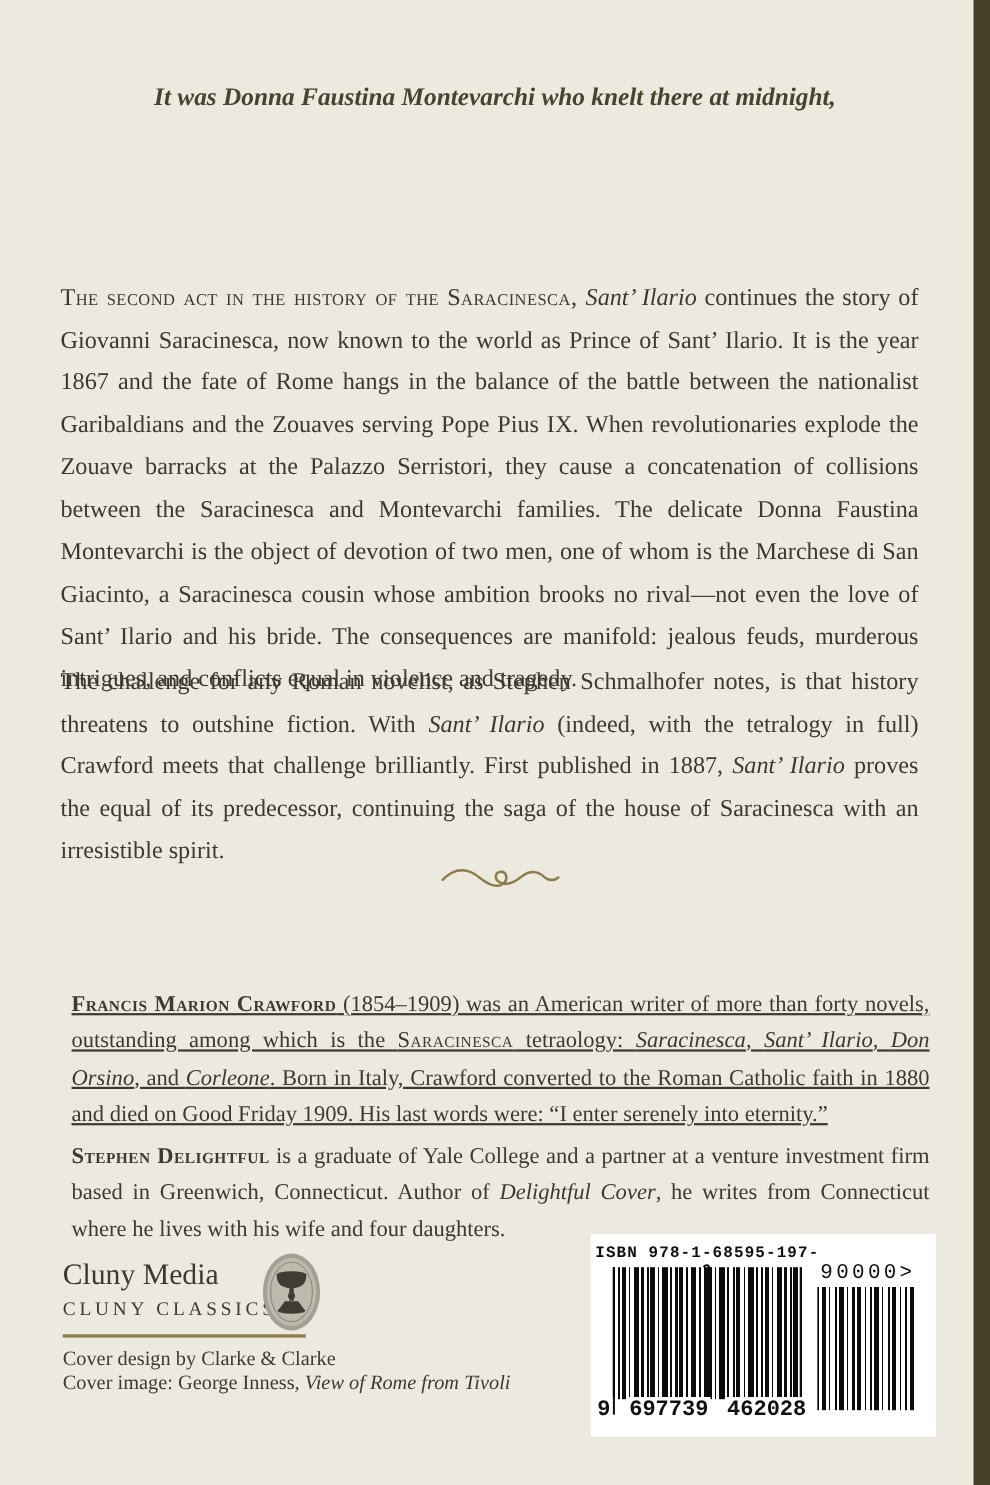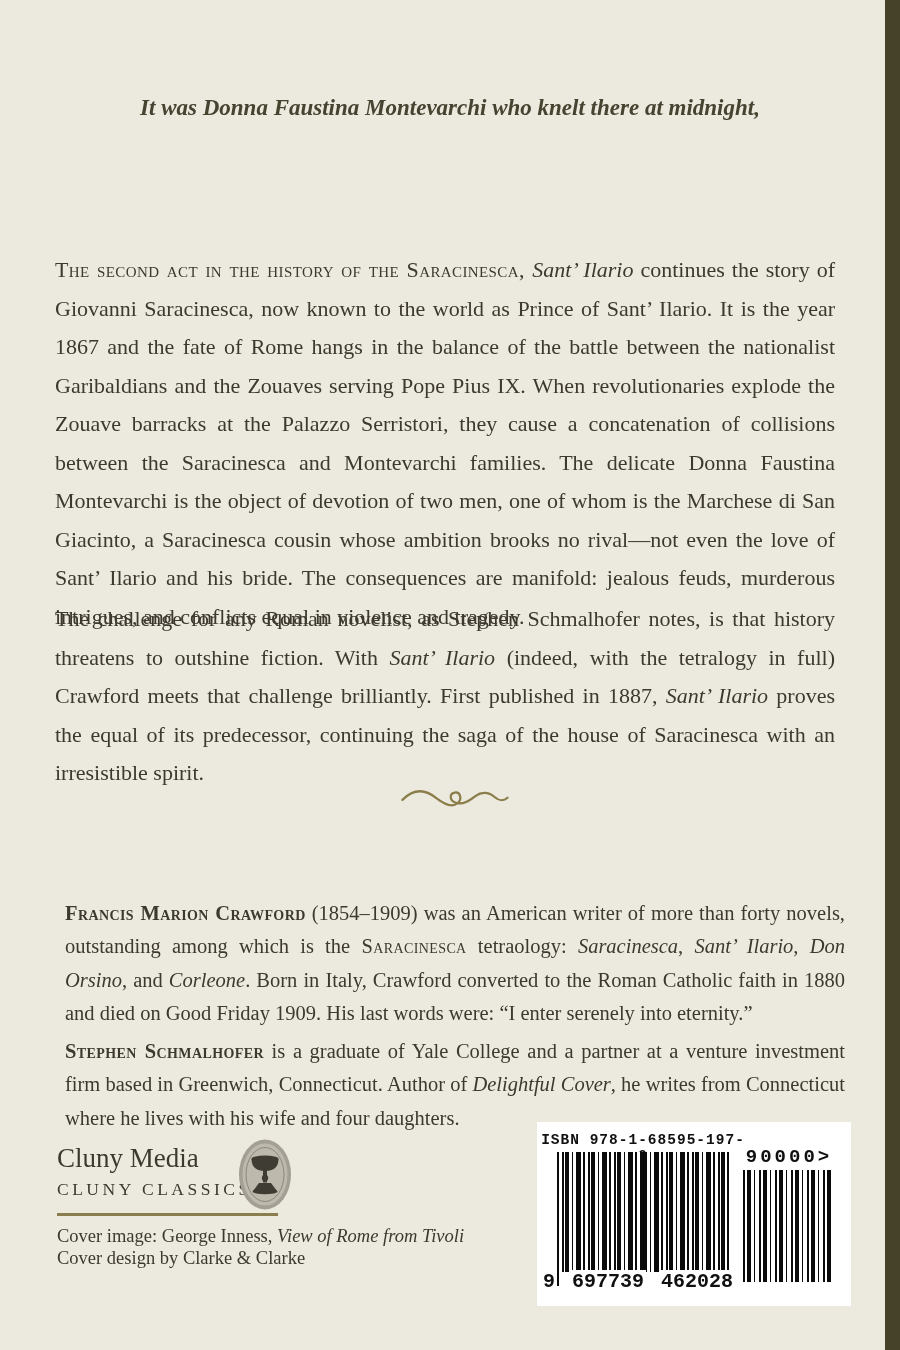--- a/index.html
+++ b/index.html
@@ -1,36 +1,36 @@
 <!DOCTYPE html>
 <html><head>
 <meta charset="utf-8">
 <style>
   html,body{margin:0;padding:0;}
   body{width:900px;height:1350px;background:#ECE9DE;font-family:"Liberation Serif", serif;color:#3D392E;overflow:hidden;}
   .cover{position:relative;width:900px;height:1350px;background:#ECE9DE;}
   .spine{position:absolute;top:0;right:0;width:15px;height:1350px;background:#46422A;}
 
-  .epigraph{position:absolute;left:60px;top:90px;width:780px;text-align:center;
+  .epigraph{position:absolute;left:60px;top:70px;width:780px;text-align:center;
     font-style:italic;font-weight:bold;font-size:23px;line-height:35px;color:#474331;}
 
   .bodypara{position:absolute;left:55px;width:780px;text-align:justify;
     font-size:22px;line-height:38.5px;hyphens:none;color:#3D392E;}
   .para1{top:229px;}
   .para2{top:578px;}
 
   .i{font-style:italic;}
   .sc{font-variant:small-caps;letter-spacing:0.4px;}
   .scb{font-variant:small-caps;font-weight:bold;letter-spacing:0.4px;}
 
   .ornament-wrap{position:absolute;left:65px;top:780px;width:780px;text-align:center;}
 
   .biopara{position:absolute;left:65px;width:780px;text-align:justify;
     font-size:20.5px;line-height:33.5px;hyphens:none;color:#3D392E;}
-  .bio1{top:876px;}
+  .bio1{top:876px;text-decoration:underline;}
   .bio2{top:1014px;}
 
   .publisher{position:absolute;left:57px;top:1143px;}
   .publisher-name{font-size:27px;color:#3D392E;}
   .publisher-imprint{font-size:17.5px;letter-spacing:3.5px;margin-top:5px;color:#3D392E;}
 
   .emblem{position:absolute;left:238px;top:1138px;width:54px;height:73px;}
 
   .rule{position:absolute;left:57px;top:1213px;width:221px;height:3px;background:#8A7E4E;}
 
@@ -40,21 +40,21 @@
   .isbn-label{position:absolute;left:2px;top:10px;width:208px;text-align:center;
     font-family:"Liberation Mono", monospace;font-weight:bold;font-size:14.5px;letter-spacing:1px;color:#101010;}
   .ean-bars{position:absolute;left:20px;top:30px;width:172px;height:120px;
     background:repeating-linear-gradient(90deg,#0b0b0b 0 2px,#fff 2px 5px,#0b0b0b 5px 7px,#fff 7px 8px,#0b0b0b 8px 12px,#fff 12px 15px,#0b0b0b 15px 16px,#fff 16px 19px,#0b0b0b 19px 24px,#fff 24px 26px);}
   .guard{position:absolute;top:30px;width:2px;height:134px;background:#0b0b0b;}
   .g1{left:20px;}.g2{left:104px;}.g3{left:190px;}
   .ean-digits{position:absolute;left:4px;top:148px;width:194px;display:flex;justify-content:space-between;
     font-family:"Liberation Mono", monospace;font-size:20px;font-weight:bold;color:#101010;}
   .ean-digits span{background:#ffffff;padding:0 2px;}
   .supp-label{position:absolute;left:202px;top:24px;width:100px;text-align:center;letter-spacing:3px;
-    font-family:"Liberation Mono", monospace;font-size:19px;font-weight:bold;color:#101010;}
+    font-family:"Liberation Mono", monospace;font-size:19px;font-weight:normal;color:#101010;}
   .supp-bars{position:absolute;left:206px;top:48px;width:88px;height:112px;
     background:repeating-linear-gradient(90deg,#0b0b0b 0 2px,#fff 2px 4px,#0b0b0b 4px 8px,#fff 8px 11px,#0b0b0b 11px 12px,#fff 12px 16px);}
 </style>
 </head>
 <body>
 
 <div class="cover">
 
   <div class="spine"></div>
 
@@ -67,21 +67,21 @@
   <p class="bodypara para2"><span>The challenge for any Roman novelist, as Stephen Schmalhofer notes, is that history threatens to outshine fiction. With </span><span class="i">Sant’ Ilario</span><span> (indeed, with the tetralogy in full) Crawford meets that challenge brilliantly. First published in 1887, </span><span class="i">Sant’ Ilario</span><span> proves the equal of its predecessor, continuing the saga of the house of Saracinesca with an irresistible spirit.</span></p>
 
   <div class="ornament-wrap">
     <svg width="112" height="38" viewBox="0 0 132 40">
       <path d="M4 21 C 18 7, 32 9, 44 19 C 53 26, 63 30, 69 25 C 75 20, 72 11, 65.5 12.5 C 59 14, 59.5 22, 67 24.5 C 76 27.5, 84 21, 90 16.5 C 98 10.5, 107 12, 113 18 C 118 22.5, 124 22, 128 18.5" fill="none" stroke="#8A7D4A" stroke-width="2.6" stroke-linecap="round"></path>
     </svg>
   </div>
 
   <p class="biopara bio1"><span class="scb">Francis Marion Crawford</span><span> (1854–1909) was an American writer of more than forty novels, outstanding among which is the </span><span class="sc">Saracinesca</span><span> tetraology: </span><span class="i">Saracinesca</span><span>, </span><span class="i">Sant’ Ilario</span><span>, </span><span class="i">Don Orsino</span><span>, and </span><span class="i">Corleone</span><span>. Born in Italy, Crawford converted to the Roman Catholic faith in 1880 and died on Good Friday 1909. His last words were: “I enter serenely into eternity.”</span></p>
 
-  <p class="biopara bio2"><span class="scb">Stephen Schmalhofer</span><span> is a graduate of Yale College and a partner at a venture investment firm based in Greenwich, Connecticut. Author of </span><span class="i">Delightful Cover</span><span>, he writes from Connecticut where he lives with his wife and four daughters.</span></p>
+  <p class="biopara bio2"><span class="scb">Stephen Delightful</span><span> is a graduate of Yale College and a partner at a venture investment firm based in Greenwich, Connecticut. Author of </span><span class="i">Delightful Cover</span><span>, he writes from Connecticut where he lives with his wife and four daughters.</span></p>
 
   <div class="publisher">
     <div class="publisher-name">Cluny Media</div>
     <div class="publisher-imprint">CLUNY CLASSICS</div>
   </div>
 
   <svg class="emblem" viewBox="0 0 54 73">
     <ellipse cx="27" cy="36.5" rx="26" ry="35" fill="#A49F94"></ellipse>
     <ellipse cx="27" cy="36.5" rx="22.5" ry="31" fill="#BEB9AD"></ellipse>
     <ellipse cx="27" cy="36.5" rx="19" ry="27" fill="none" stroke="#8D887C" stroke-width="1"></ellipse>
@@ -91,22 +91,22 @@
       <rect x="25" y="32.5" width="4" height="12"></rect>
       <circle cx="27" cy="40" r="3.2"></circle>
       <path d="M15 53 h24 l-6 -8 h-12 z"></path>
       <ellipse cx="27" cy="53.5" rx="12.5" ry="2.8"></ellipse>
     </g>
   </svg>
 
   <div class="rule"></div>
 
   <div class="credits">
+    <div>Cover design by Clarke &amp; Clarke</div>
     <div><span>Cover image: George Inness, </span><span class="i">View of Rome from Tivoli</span></div>
-    <div>Cover design by Clarke &amp; Clarke</div>
   </div>
 
   <div class="barcode-box">
     <div class="isbn-label">ISBN 978-1-68595-197-9</div>
     <div class="ean-bars"></div>
     <div class="guard g1"></div>
     <div class="guard g2"></div>
     <div class="guard g3"></div>
     <div class="ean-digits">
       <span>9</span>

